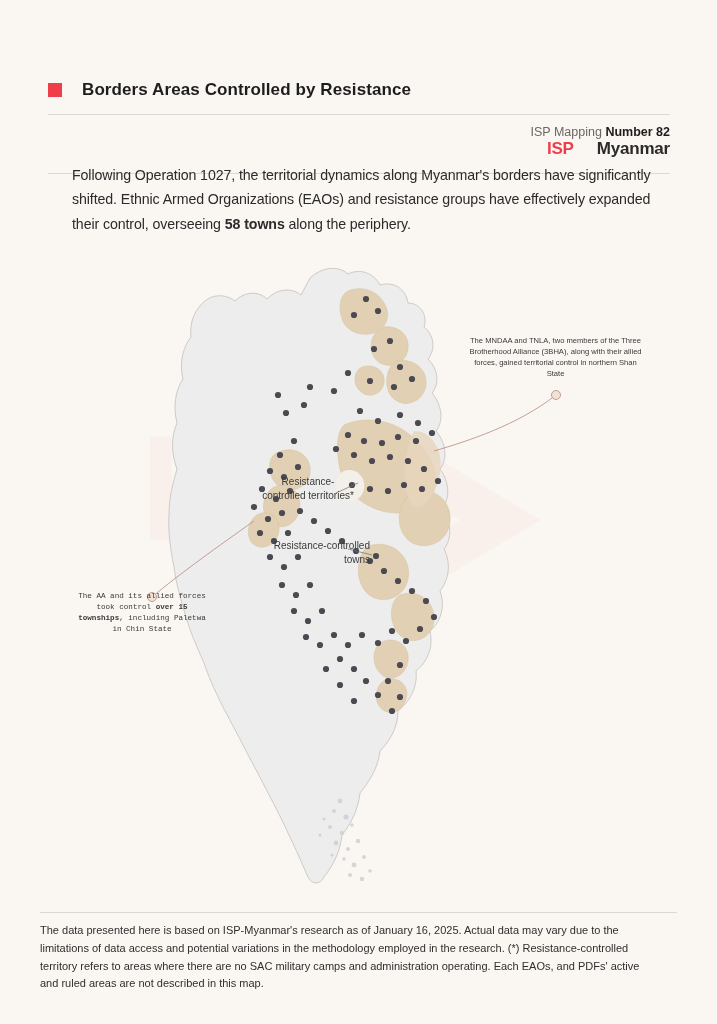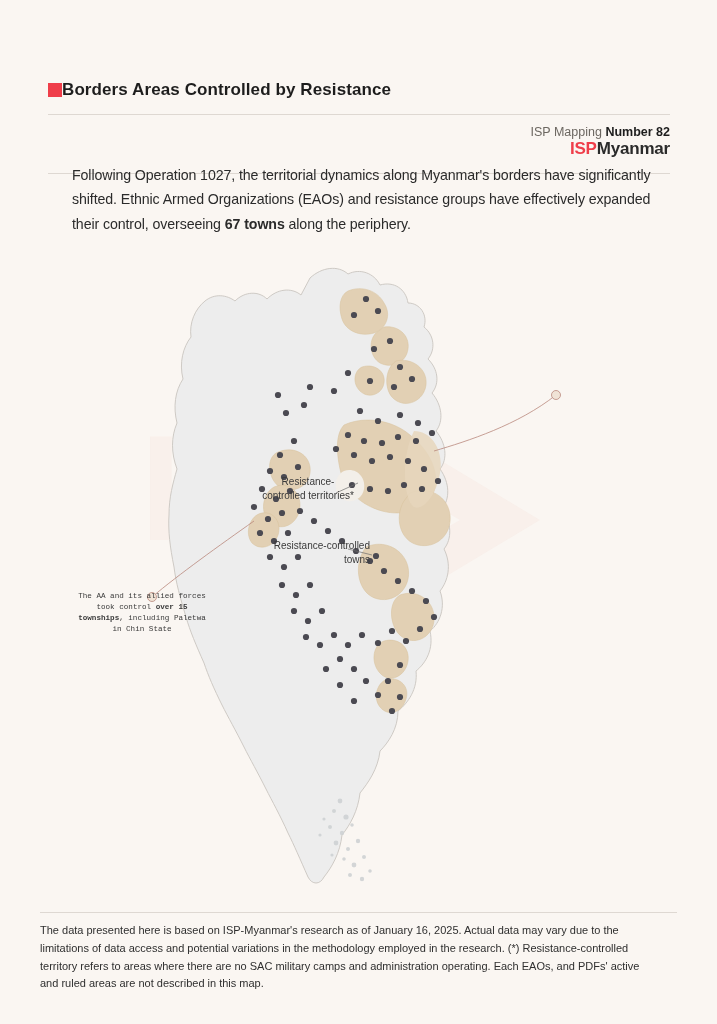--- a/index.html
+++ b/index.html
@@ -37,21 +37,21 @@
   
   #header {
     position: absolute;
     left: 48px;
     top: 80px;
     width: 622px;
   }
   .title-row {
     display: flex;
     align-items: center;
-    gap: 0;
+    gap: 20px;
   }
   .title-square {
     width: 14px;
     height: 14px;
     background: #ef3e4a;
     flex: 0 0 auto;
   }
   .title-text {
     font-size: 17px;
     font-weight: bold;
@@ -77,21 +77,21 @@
     color: #1d1d1d;
     font-weight: bold;
   }
   .brand {
     font-size: 17px;
     font-weight: bold;
     letter-spacing: -0.2px;
     white-space: nowrap;
   }
   .brand .isp { color: #ef3e4a; }
-  .brand .mm { color: #2b2b2b; }
+  .brand .mm { color: #2b2b2b; margin-left: 23px; }
 
   
   #intro {
     position: absolute;
     left: 72px;
     top: 163px;
     width: 600px;
     font-size: 14.2px;
     line-height: 1.72;
     color: #2b2b2b;
@@ -190,21 +190,21 @@
         <span>ISP Mapping </span><b>Number 82</b>
       </div>
       <div class="brand">
         <span class="isp">ISP</span><span class="mm">Myanmar</span>
       </div>
     </div>
     <div class="rule"></div>
   </div>
 
   <div id="intro">
-    <span>Following Operation 1027, the territorial dynamics along Myanmar's borders have significantly shifted. Ethnic Armed Organizations (EAOs) and resistance groups have effectively expanded their control, overseeing </span><b>67 towns</b><span> along the periphery.</span>
+    <span>Following Operation 1027, the territorial dynamics along Myanmar's borders have significantly shifted. Ethnic Armed Organizations (EAOs) and resistance groups have effectively expanded their control, overseeing </span><b>58 towns</b><span> along the periphery.</span>
   </div>
 
   <div id="map-area">
     <svg id="map-svg" width="622" height="660" viewBox="0 0 622 660" xmlns="http://www.w3.org/2000/svg">
       <defs>
         <clipPath id="clipCountry">
           <path d="M260 38 L272 22 L288 18 L300 28 L314 20 L330 30 L344 22 L356 34 L368 28 L378 44 L392 42 L400 58
                    L392 74 L402 86 L398 104 L410 112 L408 130 L420 140 L416 158 L430 168 L424 186 L436 196 L430 214
                    L442 226 L436 246 L448 258 L440 278 L452 290 L444 310 L452 330 L440 346 L444 366 L432 382 L436 402
                    L424 416 L428 436 L414 448 L418 470 L404 482 L400 504 L388 514 L386 536 L374 548 L372 570 L360 582
@@ -441,20 +441,21 @@
 
       <g stroke="#6b6b6b" stroke-width="0.7" fill="none">
         <path d="M288 248 L310 238"></path>
         <path d="M300 304 L324 310"></path>
       </g>
       <g>
         <circle cx="328" cy="311" r="3.1" fill="#4b4a52"></circle>
       </g>
     </svg>
 
+    <div class="anno" id="anno-mndaa">The MNDAA and TNLA, two members of the Three Brotherhood Alliance (3BHA), along with their allied forces, gained territorial control in northern Shan State</div>
 
     <div class="anno" id="anno-aa">
       <span>The AA and its allied forces took control </span><b>over 15 townships</b><span>, including Paletwa in Chin State</span>
     </div>
 
     <div class="legend-label" id="legend-territories">Resistance-controlled territories*</div>
     <div class="legend-label" id="legend-towns">Resistance-controlled towns</div>
   </div>
 
   <div id="footer-rule"></div>

